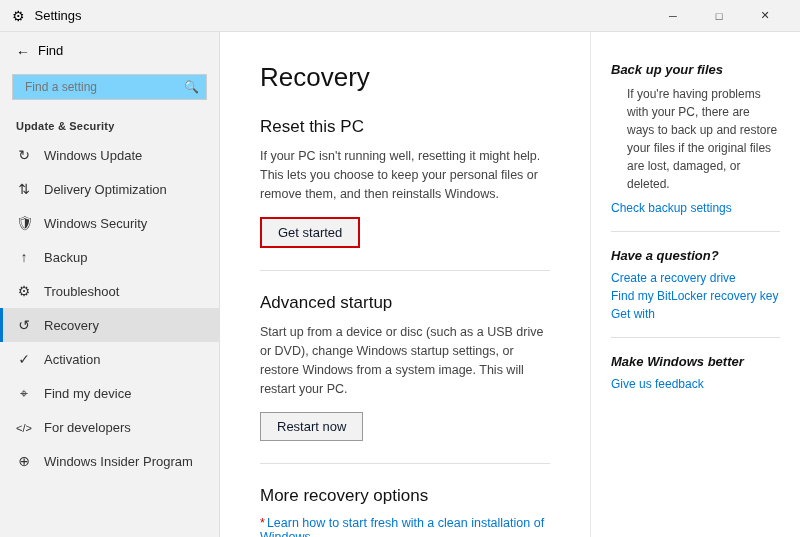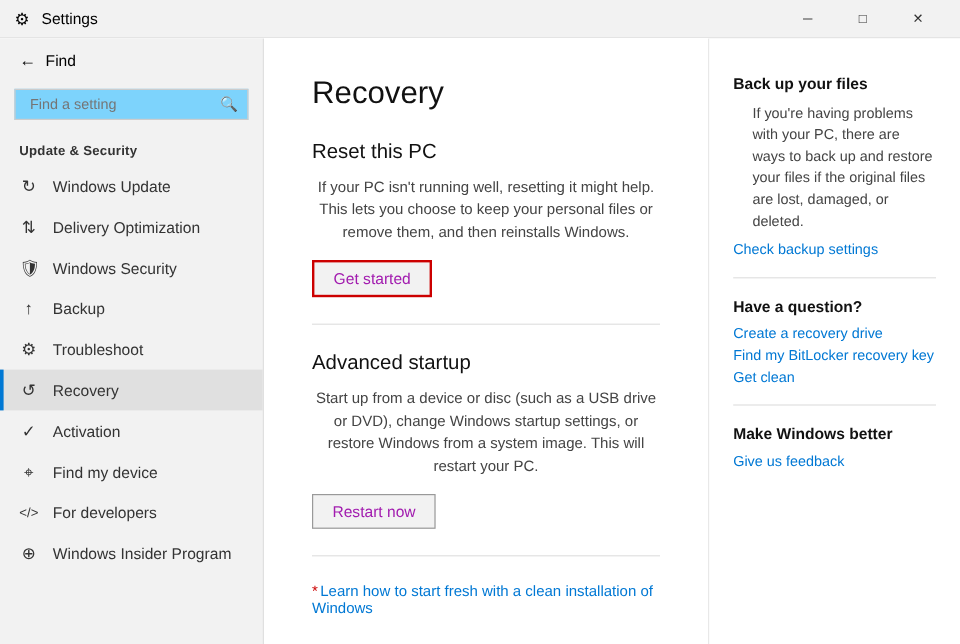--- a/index.html
+++ b/index.html
@@ -145,30 +145,29 @@
       color: #111;
       margin-bottom: 10px;
     }
 
     .section-desc {
       font-size: 12.5px;
       color: #444;
       line-height: 1.5;
       margin-bottom: 14px;
       max-width: 380px;
-      text-align: center;
     }
 
     .btn-default {
       background: #f2f2f2;
       border: 1px solid #999;
       padding: 6px 16px;
       font-size: 13px;
       cursor: pointer;
-      color: #a21caf;
+      color: #0f172a;
       min-width: 80px;
     }
     .btn-highlighted {
       border: 2px solid #cc0000;
     }
 
     .divider {
       border: none;
       border-top: 1px solid #e0e0e0;
       margin: 22px 0;
@@ -193,20 +192,21 @@
       padding: 30px 20px 30px 20px;
       background: white;
       border-left: 1px solid #e8e8e8;
     }
 
     .right-section-title {
       font-size: 13px;
       font-weight: 600;
       color: #111;
       margin-bottom: 8px;
+      font-style: italic;
     }
 
     .right-section-desc {
       font-size: 12px;
       color: #444;
       line-height: 1.5;
       margin-bottom: 8px;
       margin-left: 16px;
     }
 
@@ -311,36 +311,37 @@
     <hr class="divider">
 
     
     <h2 class="section-title">Advanced startup</h2>
     <p class="section-desc">Start up from a device or disc (such as a USB drive or DVD), change Windows startup settings, or restore Windows from a system image. This will restart your PC.</p>
     <button class="btn-default">Restart now</button>
 
     <hr class="divider">
 
     
+    <h2 class="section-title">More recovery options</h2>
     <p style="font-size:12.5px;">
       <span class="star-red">*</span><a class="learn-link">Learn how to start fresh with a clean installation of Windows</a>
     </p>
   </div>
 
   <div class="right-panel">
     <div class="right-section-title">Back up your files</div>
     <p class="right-section-desc">If you're having problems with your PC, there are ways to back up and restore your files if the original files are lost, damaged, or deleted.</p>
     <a class="right-link">Check backup settings</a>
 
     <div class="right-divider"></div>
 
     <div class="right-section-title">Have a question?</div>
     <a class="right-link">Create a recovery drive</a>
     <a class="right-link">Find my BitLocker recovery key</a>
-    <a class="right-link">Get clean</a>
+    <a class="right-link">Get with</a>
 
     <div class="right-divider"></div>
 
     <div class="right-section-title">Make Windows better</div>
     <a class="right-link">Give us feedback</a>
   </div>
 
 </div>
 
 </body></html>

